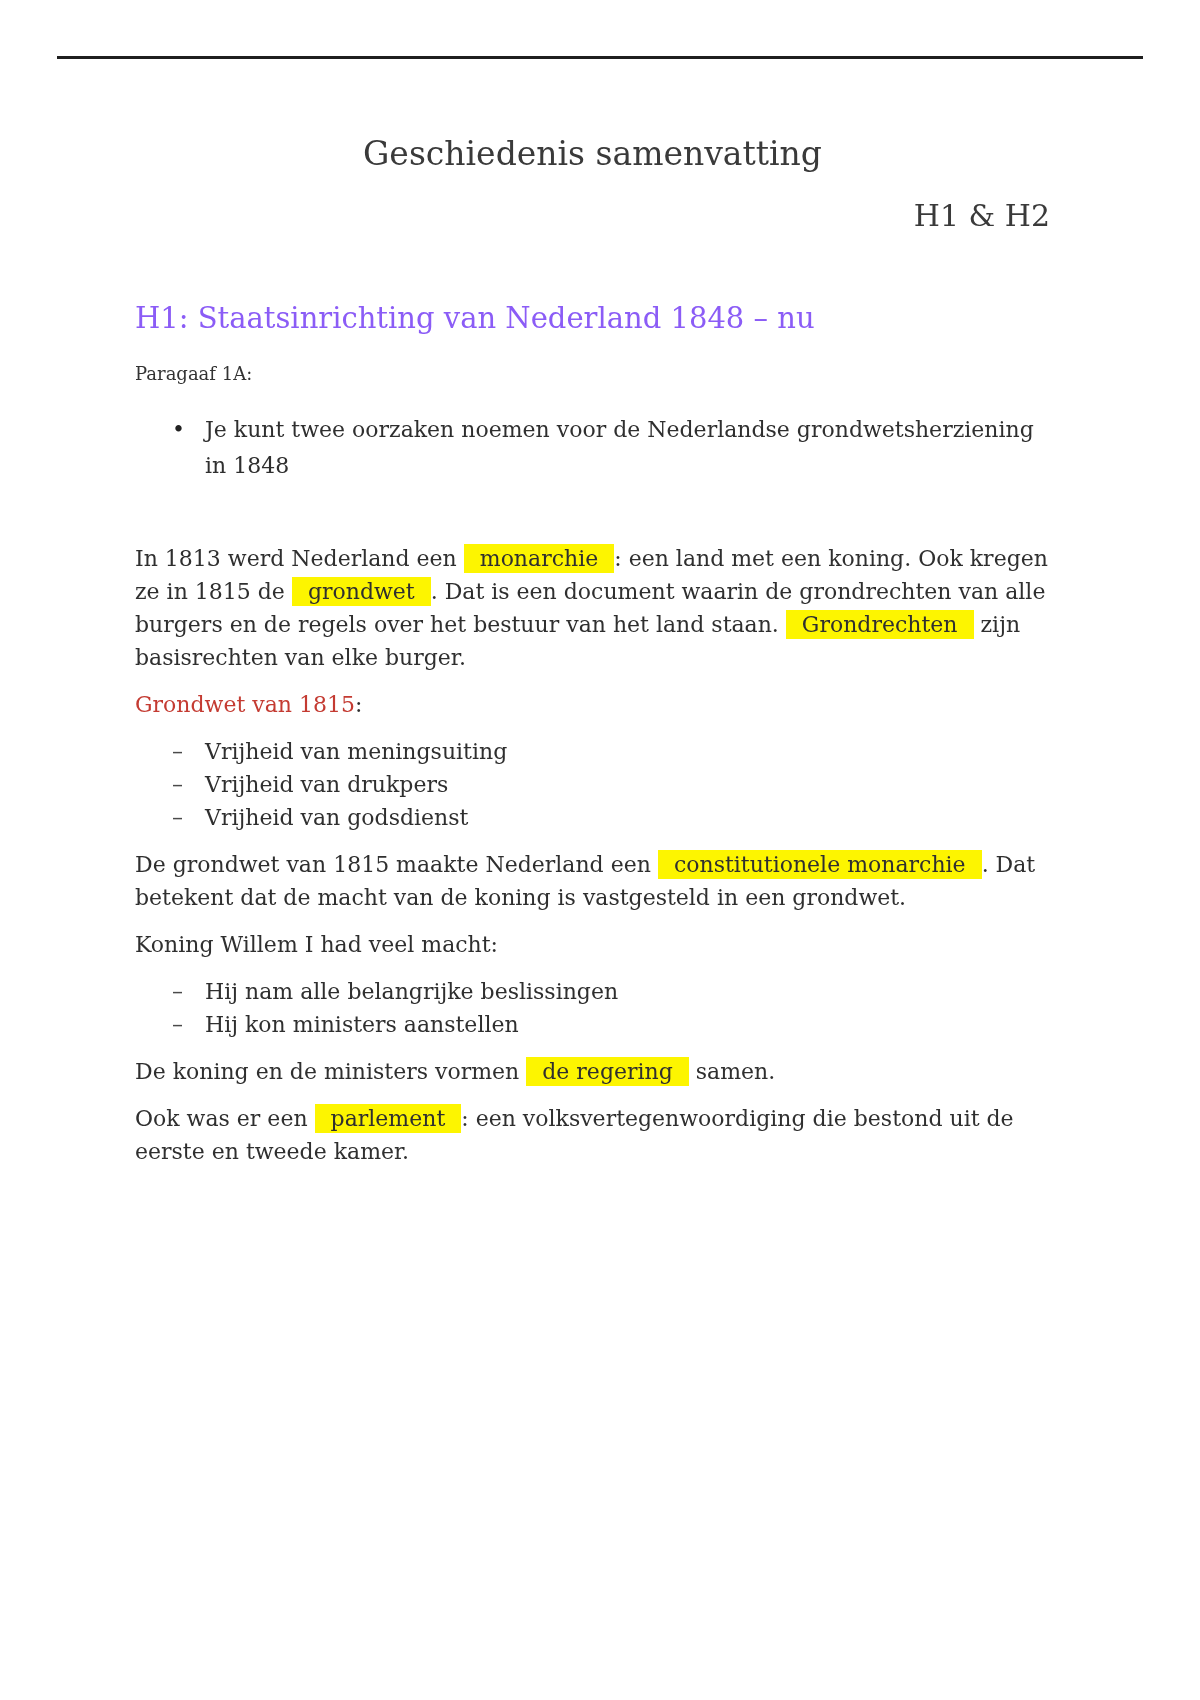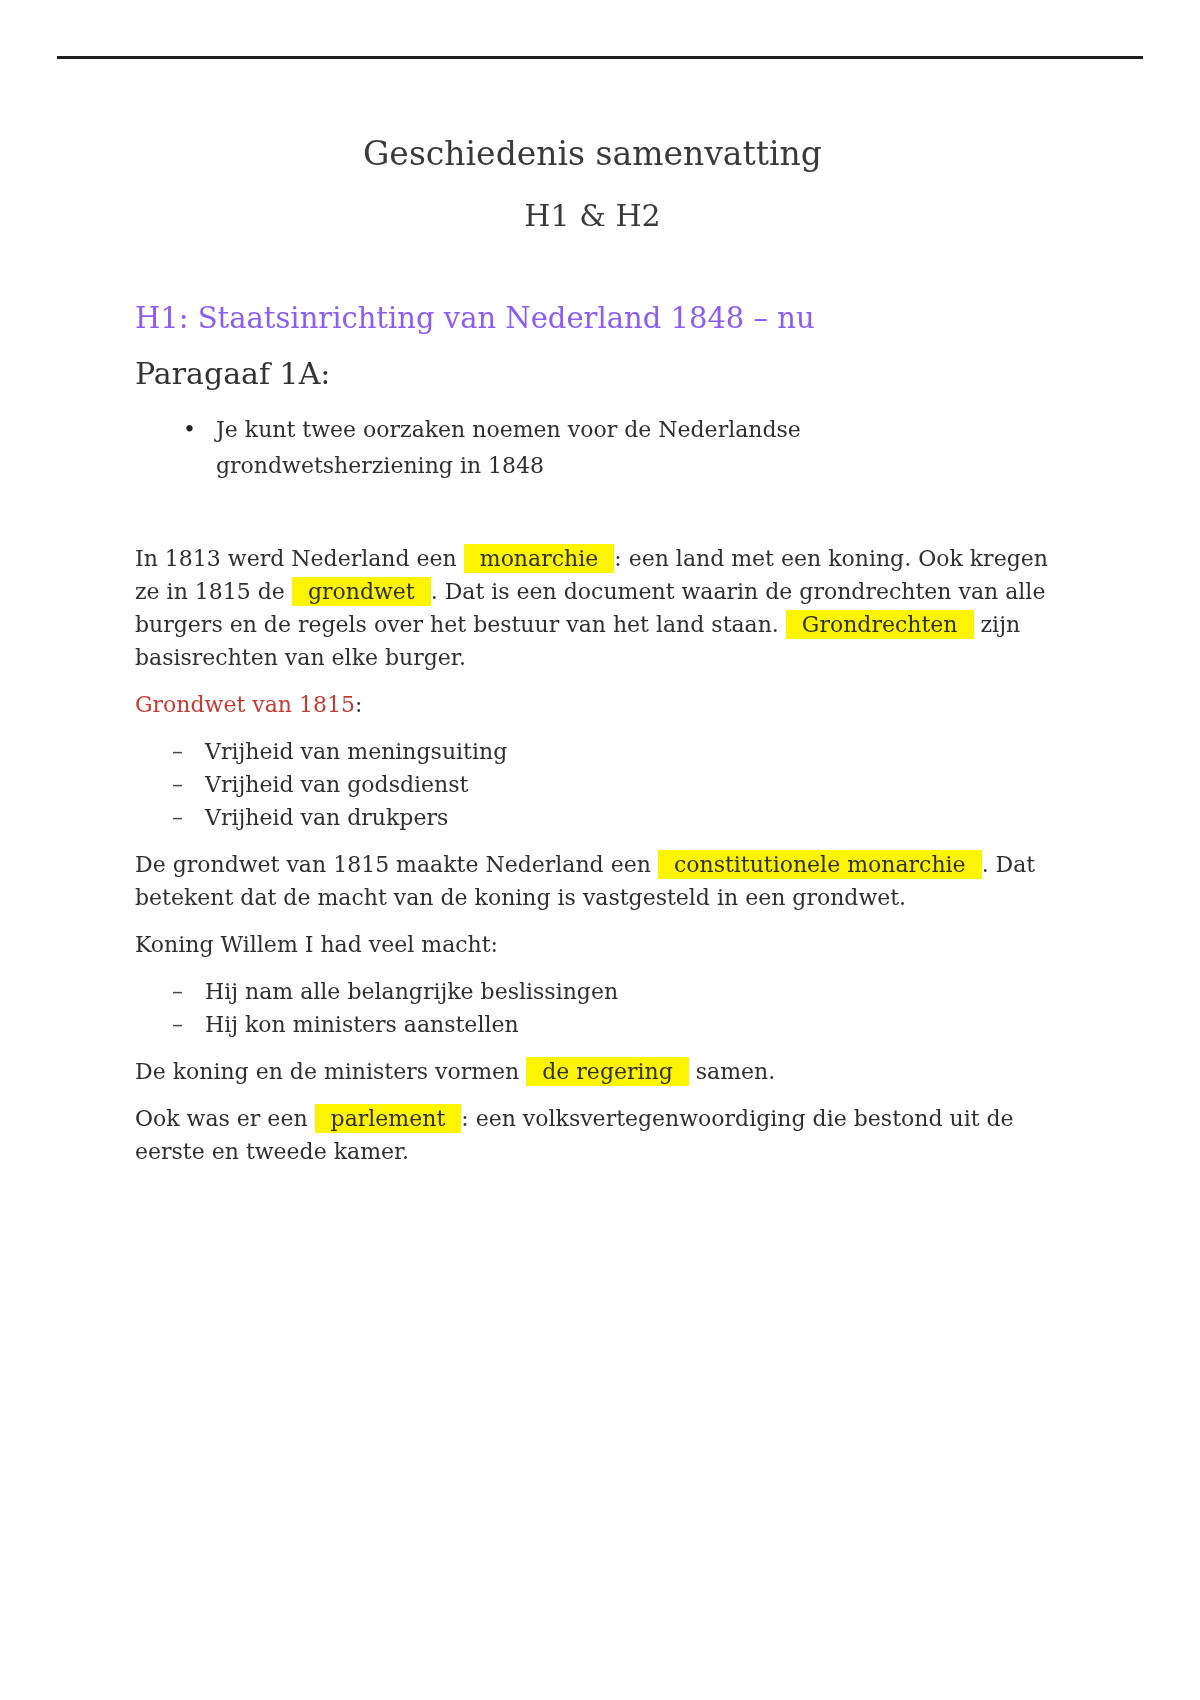--- a/index.html
+++ b/index.html
@@ -37,38 +37,39 @@
     font-weight:400;
     color:#3a3a3a;
     margin:0;
   }
   .doc-subtitle{
     font-size:30px;
     line-height:44px;
     font-weight:400;
     color:#3a3a3a;
     margin:16px 0 0 0;
+    text-align:right;
   }
 
   .chapter-heading{
     font-size:29px;
     line-height:40px;
     font-weight:400;
     color:#8b5cf6;
     margin:60px 0 0 0;
   }
   .paragraph-heading{
-    font-size:30px;
+    font-size:18px;
     line-height:36px;
     font-weight:400;
     color:#333333;
     margin:18px 0 0 0;
   }
 
-  ul{margin:11px;padding:0;list-style:none;}
+  ul{margin:0;padding:0;list-style:none;}
 
   .objective-list{
     margin-top:20px;
     margin-bottom:58px;
     font-size:22px;
     line-height:36px;
   }
   .objective-list li{
     position:relative;
     padding-left:70px;
@@ -131,22 +132,22 @@
 
   <ul class="objective-list">
       <li>Je kunt twee oorzaken noemen voor de Nederlandse grondwetsherziening in 1848</li>
     </ul>
 
   <div class="body-blocks">
       <p class="para"><span class="seg">In 1813 werd Nederland een </span><span class="seg hl">monarchie</span><span class="seg">: een land met een koning. Ook kregen ze in 1815 de </span><span class="seg hl">grondwet</span><span class="seg">. Dat is een document waarin de grondrechten van alle burgers en de regels over het bestuur van het land staan. </span><span class="seg hl">Grondrechten</span><span class="seg"> zijn basisrechten van elke burger.</span></p>
       <p class="para"><span class="seg red">Grondwet van 1815</span><span class="seg">:</span></p>
       <ul class="dash-list">
         <li>Vrijheid van meningsuiting</li>
+        <li>Vrijheid van drukpers</li>
         <li>Vrijheid van godsdienst</li>
-        <li>Vrijheid van drukpers</li>
       </ul>
       <p class="para"><span class="seg">De grondwet van 1815 maakte Nederland een </span><span class="seg hl">constitutionele monarchie</span><span class="seg">. Dat betekent dat de macht van de koning is vastgesteld in een grondwet.</span></p>
       <p class="para"><span class="seg">Koning Willem I had veel macht:</span></p>
       <ul class="dash-list">
         <li>Hij nam alle belangrijke beslissingen</li>
         <li>Hij kon ministers aanstellen</li>
       </ul>
       <p class="para"><span class="seg">De koning en de ministers vormen </span><span class="seg hl">de regering</span><span class="seg"> samen.</span></p>
       <p class="para"><span class="seg">Ook was er een </span><span class="seg hl">parlement</span><span class="seg">: een volksvertegenwoordiging die bestond uit de eerste en tweede kamer.</span></p>
     </div>

